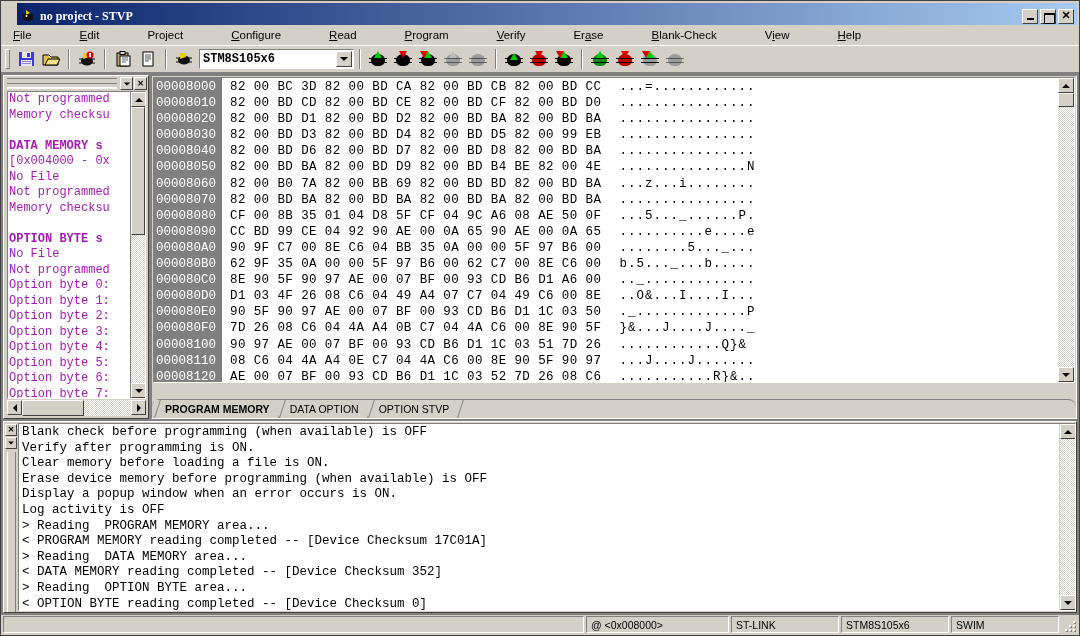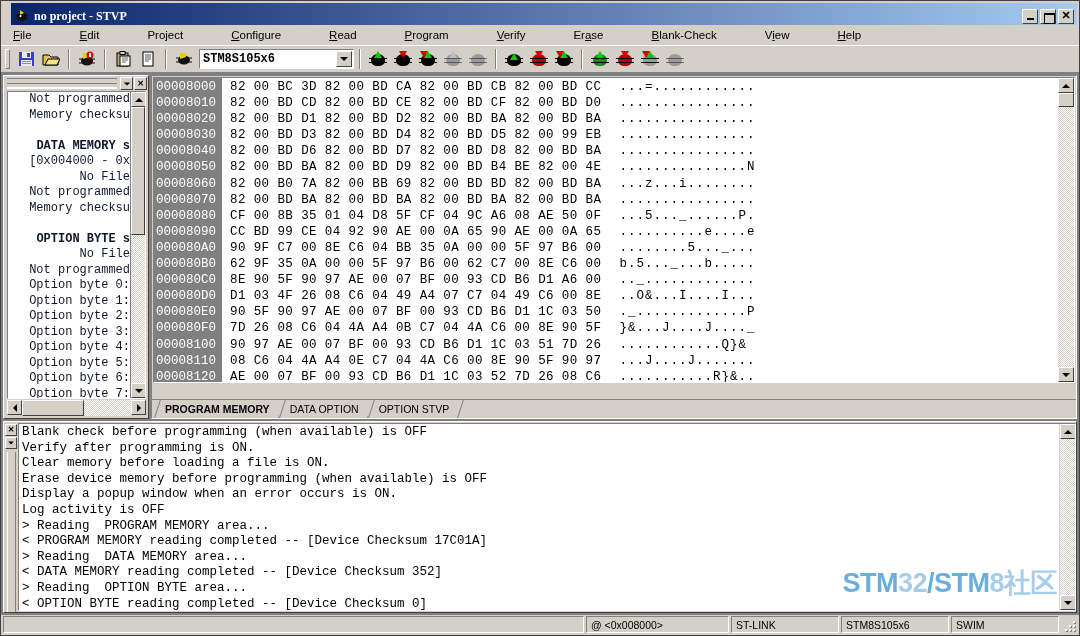--- a/index.html
+++ b/index.html
@@ -20,21 +20,21 @@
     flex-direction: column;
   }
 
   
   .titlebar {
     height: 22px;
     background: linear-gradient(to right, #0a246a 0%, #a6caf0 100%);
     display: flex; align-items: center;
     padding: 4px 2px 0 3px;
     flex: 0 0 auto;
-    margin: 2px 2px 0 10px;
+    margin: 2px 2px 0 16px;
   }
   .title-icon {
     width: 16px; height: 16px;
     margin-right: 4px;
     position: relative;
     flex: 0 0 auto;
   }
   .title-text {
     color: #ffffff;
     font-weight: bold;
@@ -207,25 +207,24 @@
     border-color: #808080 #ffffff #ffffff #808080;
     display: flex;
     overflow: hidden;
     position: relative;
   }
   .info-text {
     flex: 1 1 auto;
     font-family: "Liberation Mono", monospace;
     font-size: 12px;
     line-height: 15.5px;
-    color: #0f172a;
+    color: #a21caf;
     white-space: pre;
     overflow: hidden;
     padding-left: 1px;
-    text-align: right;
   }
   .info-text .hdr { font-weight: bold; }
   .vscroll {
     width: 15px; flex: 0 0 auto;
     background: #d4d0c8;
     display: flex; flex-direction: column;
     border-left: 1px solid #808080;
   }
   .sb-btn {
     height: 15px; width: 15px;
@@ -317,20 +316,21 @@
     display: flex; flex-direction: column;
   }
   .hex-tabs {
     height: 19px;
     display: flex; align-items: flex-end;
     flex: 0 0 auto;
     padding-left: 2px;
     background: #d4d0c8;
     border-top: 1px solid #808080;
     position: relative;
+    border-radius: 8px;
   }
   .tab {
     height: 18px;
     display: flex; align-items: center;
     font-size: 10.5px;
     padding: 0 9px 0 11px;
     color: #000;
     position: relative;
     background: #d4d0c8;
     font-family: "Liberation Sans", sans-serif;
@@ -779,21 +779,20 @@
             </div>
           <div class="sb-track"></div>
           <div class="sb-btn" style="width:16px">
               <div class="tri-down"></div>
             </div>
         </div>
       </div>
     </div>
 
     <div class="watermark">
-      <div class="wm1"><span class="b">STM</span><span class="l">32</span><span class="b">/</span><span class="b">STM</span><span class="l">8社区</span></div>
     </div>
   </div>
 
   <div class="statusbar">
     <div class="sb-cell grow"></div>
     <div class="sb-cell" style="width:143px">@ &lt;0x008000&gt;</div>
     <div class="sb-cell" style="width:108px">ST-LINK</div>
     <div class="sb-cell" style="width:108px">STM8S105x6</div>
     <div class="sb-cell" style="width:108px">SWIM</div>
     <div class="sb-grip">

